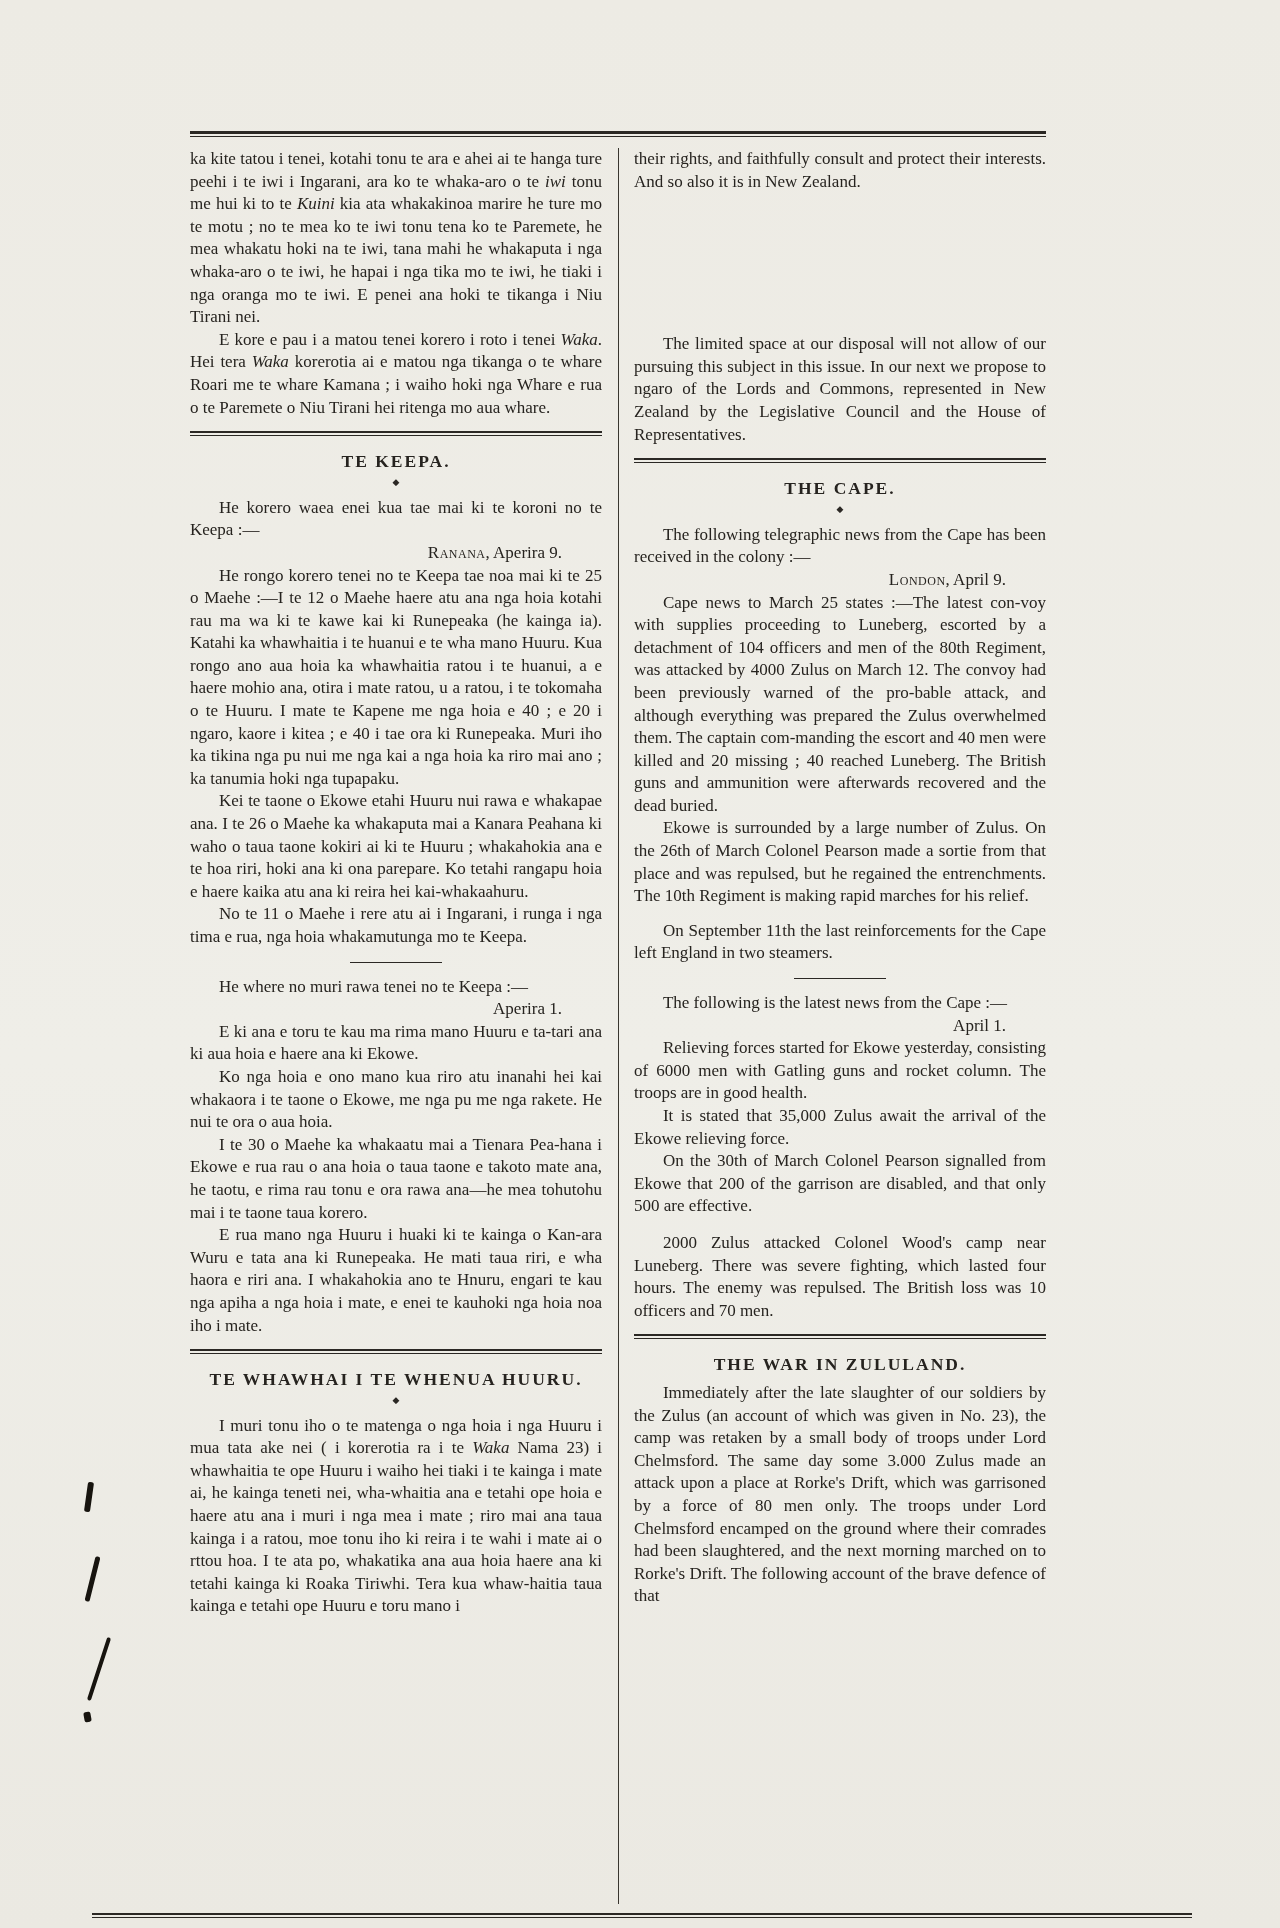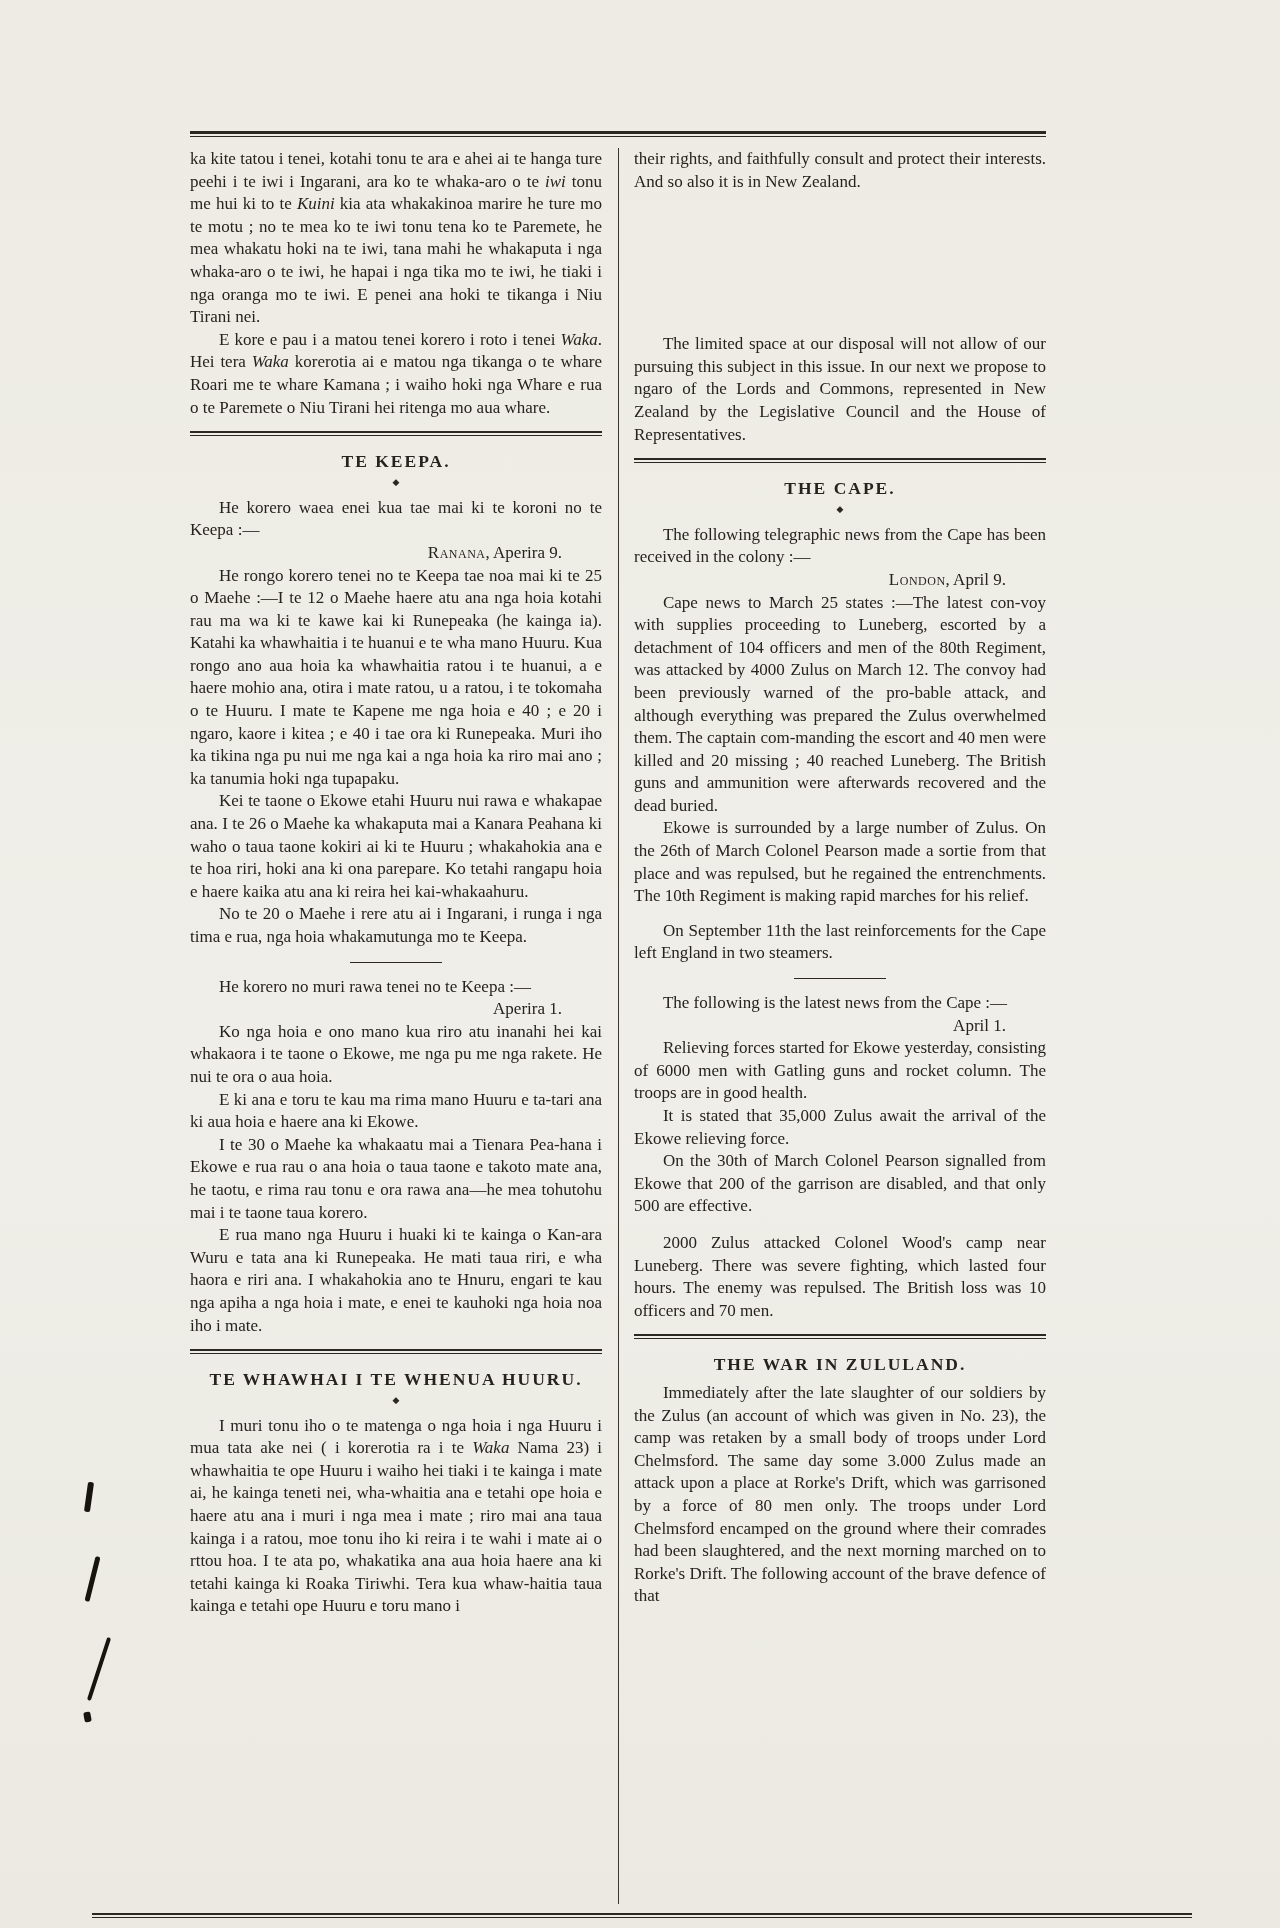--- a/index.html
+++ b/index.html
@@ -59,26 +59,26 @@
         <p class="para">E kore e pau i a matou tenei korero i roto i tenei <i>Waka</i>.  Hei tera <i>Waka</i> korerotia ai e matou nga tikanga o te whare Roari me te whare Kamana ; i waiho hoki nga Whare e rua o te Paremete o Niu Tirani hei ritenga mo aua whare.</p>
         <section class="section-head">
           <div class="double-rule"></div>
           <h2 class="section-heading">TE KEEPA.</h2>
           <div class="ornament">◆</div>
         </section>
         <p class="para">He korero waea enei kua tae mai ki te koroni no te Keepa :—</p>
         <p class="dateline"><span class="place">Ranana</span><span>, Aperira 9.</span></p>
         <p class="para">He rongo korero tenei no te Keepa tae noa mai ki te 25 o Maehe :—I te 12 o Maehe haere atu ana nga hoia kotahi rau ma wa ki te kawe kai ki Runepeaka (he kainga ia).  Katahi ka whawhaitia i te huanui e te wha mano Huuru.  Kua rongo ano aua hoia ka whawhaitia ratou i te huanui, a e haere mohio ana, otira i mate ratou, u a ratou, i te tokomaha o te Huuru.  I mate te Kapene me nga hoia e 40 ; e 20 i ngaro, kaore i kitea ; e 40 i tae ora ki Runepeaka. Muri iho ka tikina nga pu nui me nga kai a nga hoia ka riro mai ano ; ka tanumia hoki nga tupapaku.</p>
         <p class="para">Kei te taone o Ekowe etahi Huuru nui rawa e whakapae ana.  I te 26 o Maehe ka whakaputa mai a Kanara Peahana ki waho o taua taone kokiri ai ki te Huuru ; whakahokia ana e te hoa riri, hoki ana ki ona parepare.  Ko tetahi rangapu hoia e haere kaika atu ana ki reira hei kai-whakaahuru.</p>
-        <p class="para">No te 20 o Maehe i rere atu ai i Ingarani, i runga i nga tima e rua, nga hoia whakamutunga mo te Keepa.</p>
+        <p class="para">No te 11 o Maehe i rere atu ai i Ingarani, i runga i nga tima e rua, nga hoia whakamutunga mo te Keepa.</p>
         <div class="short-rule"></div>
-        <p class="para">He korero no muri rawa tenei no te Keepa :—</p>
+        <p class="para">He where no muri rawa tenei no te Keepa :—</p>
         <p class="dateline"><span class="place"></span><span>Aperira 1.</span></p>
+        <p class="para">E ki ana e toru te kau ma rima mano Huuru e ta-tari ana ki aua hoia e haere ana ki Ekowe.</p>
         <p class="para">Ko nga hoia e ono mano kua riro atu inanahi hei kai whakaora i te taone o Ekowe, me nga pu me nga rakete.  He nui te ora o aua hoia.</p>
-        <p class="para">E ki ana e toru te kau ma rima mano Huuru e ta-tari ana ki aua hoia e haere ana ki Ekowe.</p>
         <p class="para">I te 30 o Maehe ka whakaatu mai a Tienara Pea-hana i Ekowe e rua rau o ana hoia o taua taone e takoto mate ana, he taotu, e rima rau tonu e ora rawa ana—he mea tohutohu mai i te taone taua korero.</p>
         <p class="para">E rua mano nga Huuru i huaki ki te kainga o Kan-ara Wuru e tata ana ki Runepeaka.  He mati taua riri, e wha haora e riri ana.  I whakahokia ano te Hnuru, engari te kau nga apiha a nga hoia i mate, e enei te kauhoki nga hoia noa iho i mate.</p>
         <section class="section-head">
           <div class="double-rule"></div>
           <h2 class="section-heading">TE WHAWHAI I TE WHENUA HUURU.</h2>
           <div class="ornament">◆</div>
         </section>
         <p class="para">I muri tonu iho o te matenga o nga hoia i nga Huuru i mua tata ake nei ( i korerotia ra i te <i>Waka</i> Nama 23) i whawhaitia te ope Huuru i waiho hei tiaki i te kainga i mate ai, he kainga teneti nei, wha-whaitia ana e tetahi ope hoia e haere atu ana i muri i nga mea i mate ; riro mai ana taua kainga i a ratou, moe tonu iho ki reira i te wahi i mate ai o rttou hoa. I te ata po, whakatika ana aua hoia haere ana ki tetahi kainga ki Roaka Tiriwhi.  Tera kua whaw-haitia taua kainga e tetahi ope Huuru e toru mano i</p>
       </div>
     <div class="col-divider"></div>

